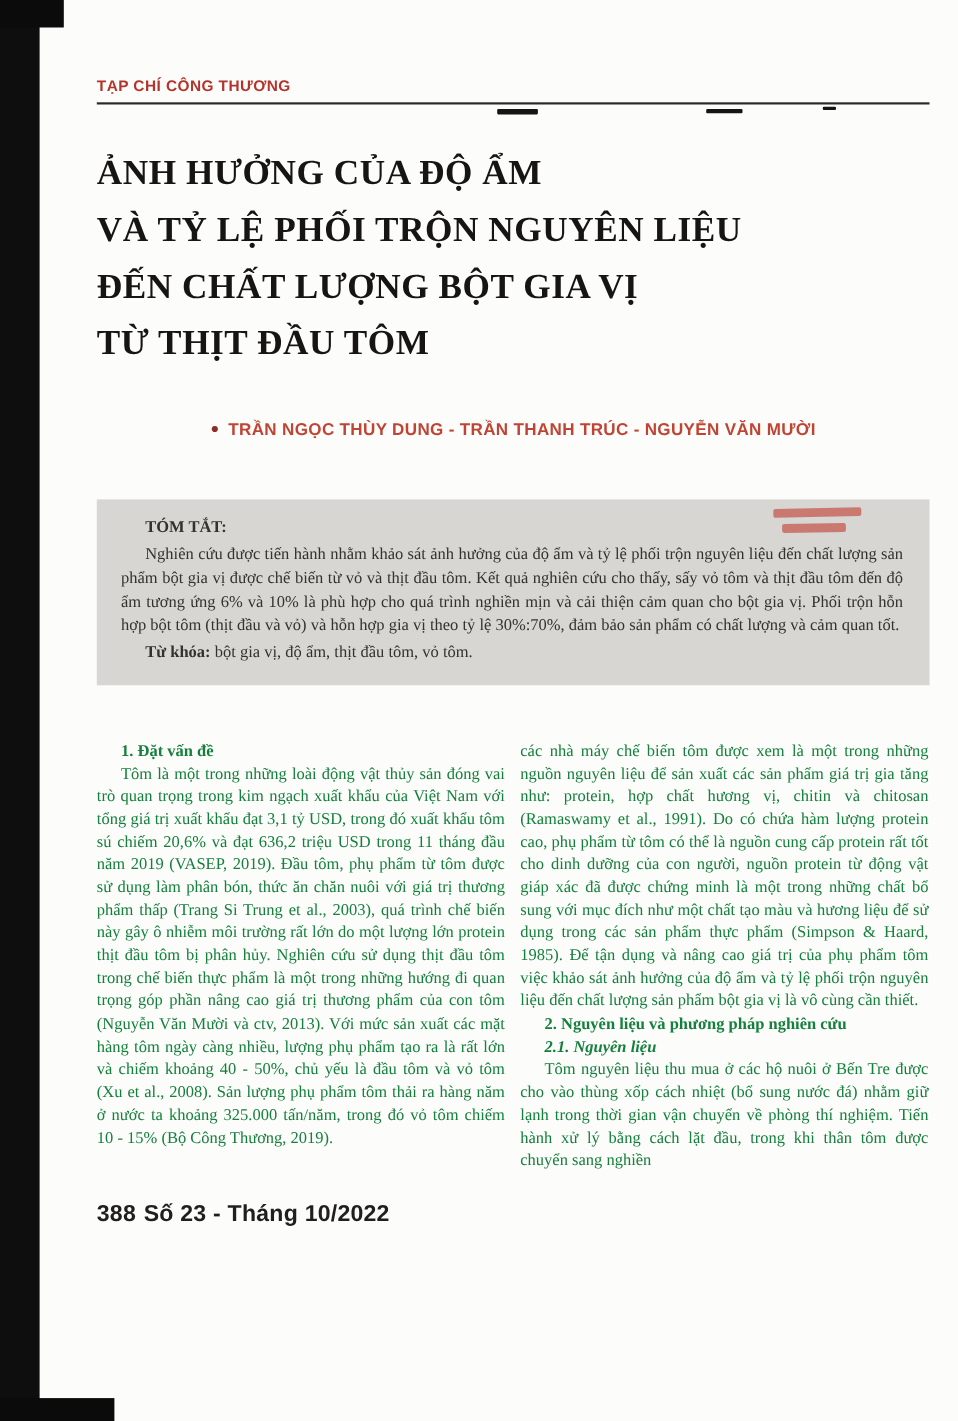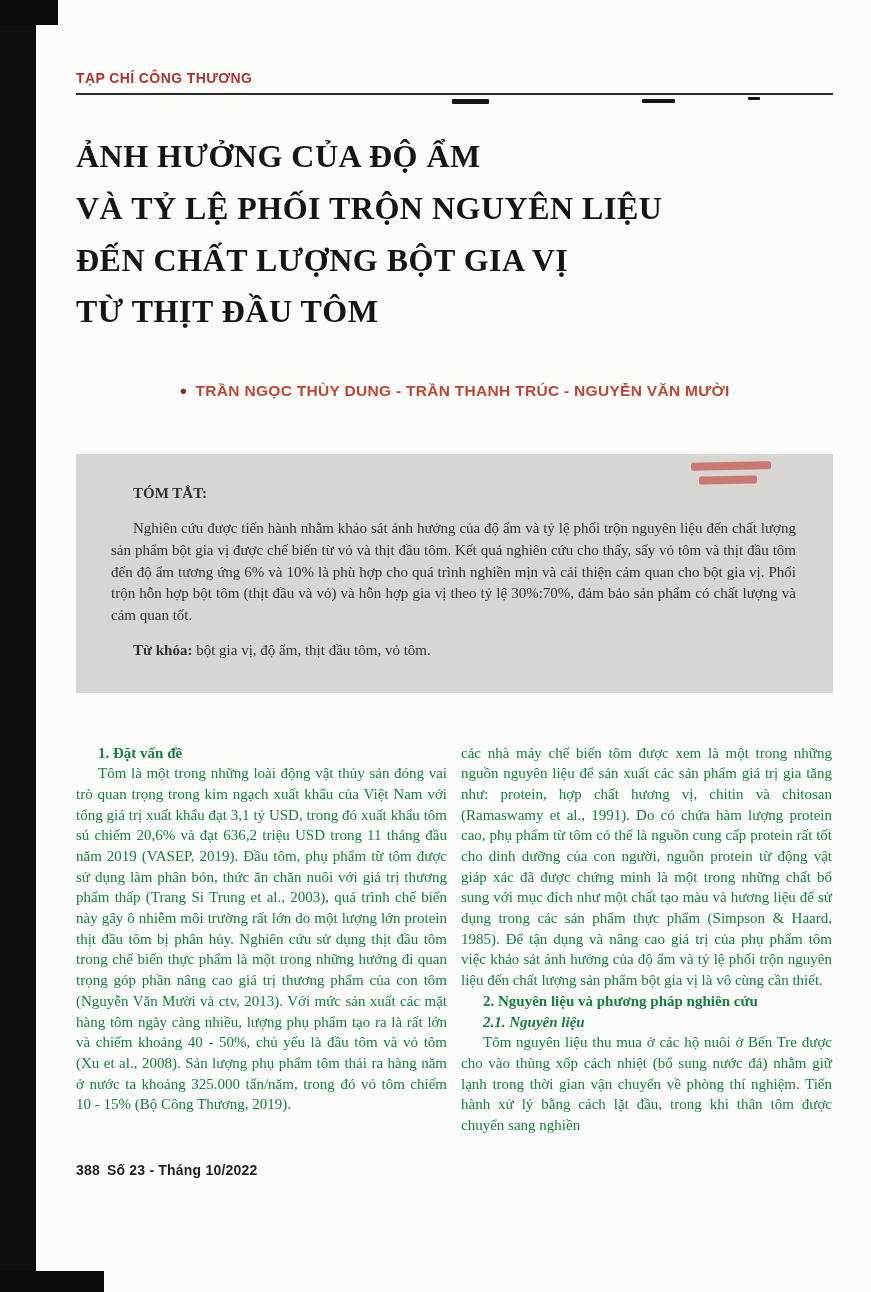--- a/index.html
+++ b/index.html
@@ -13,21 +13,21 @@
   }
   
   .scan-bar { position:absolute; left:0; top:0; width:36px; height:1292px; background:#0e0e0e; }
   .scan-corner-top { position:absolute; left:0; top:0; width:58px; height:25px; background:#0b0b0b; }
   .scan-corner-bottom { position:absolute; left:0; bottom:0; width:104px; height:21px; background:#0b0b0b; }
   .scan-dash { position:absolute; background:#151515; border-radius:1px; }
   .dash-1 { left:452px; top:99px; width:37px; height:5px; }
   .dash-2 { left:642px; top:99px; width:33px; height:4px; }
   .dash-3 { left:748px; top:97px; width:12px; height:3px; }
 
-  .content { position:absolute; left:76px; top:0; width:757px; }
+  .content { position:absolute; left:88px; top:0; width:757px; }
 
   .journal-name {
     margin-top:70px;
     font-family:"Liberation Sans", sans-serif;
     font-weight:700; font-size:14px; letter-spacing:0.4px;
     color:#b2342b;
   }
   .header-rule { margin-top:7px; height:2px; background:#2a2a2a; }
 
   .title {
@@ -52,41 +52,41 @@
 
   .abstract {
     position:relative;
     margin-top:54px;
     background:#d7d6d3;
     padding:16px 24px 18px 22px;
     font-size:15px; line-height:1.45;
     text-align:justify;
     color:#34322e;
   }
-  .abstract p { margin:13px; }
+  .abstract p { margin:0; }
   .abstract-heading { text-indent:22px; font-weight:700; }
   .abstract-body { margin-top:2px !important; text-indent:22px; }
   .abstract-keywords { margin-top:2px !important; text-indent:22px; }
   .abstract-keywords .kw-label { font-weight:700; }
   .red-mark { position:absolute; background:#c23b2e; opacity:0.6; border-radius:2px; }
   .red-mark-1 { right:62px; top:8px; width:80px; height:8px; transform:rotate(-1.2deg); }
   .red-mark-2 { right:76px; top:22px; width:58px; height:8px; transform:rotate(-1deg); }
 
   .body-columns { display:flex; gap:14px; margin-top:50px; }
   .col { width:371px; font-size:15px; line-height:1.38; text-align:justify; color:#15803d; }
   .col p { margin:0; }
   .h-num { font-weight:700; text-indent:22px; }
   .h-italic { font-style:italic; }
   .para { text-indent:22px; }
   .noindent { text-indent:0; }
 
   .page-footer {
     margin-top:26px;
     font-family:"Liberation Sans", sans-serif;
-    font-size:14px; letter-spacing:0.2px;
+    font-size:21px; letter-spacing:0.2px;
     color:#201f1d;
   }
   .footer-num { font-weight:700; margin-right:7px; }
   .footer-issue { font-weight:700; }
 </style>
 </head>
 <body>
 
 <div class="page">
 

